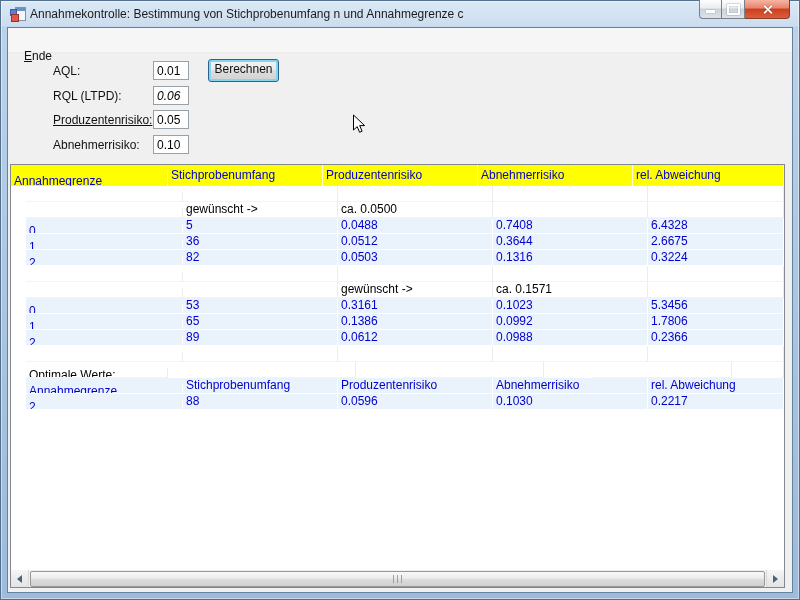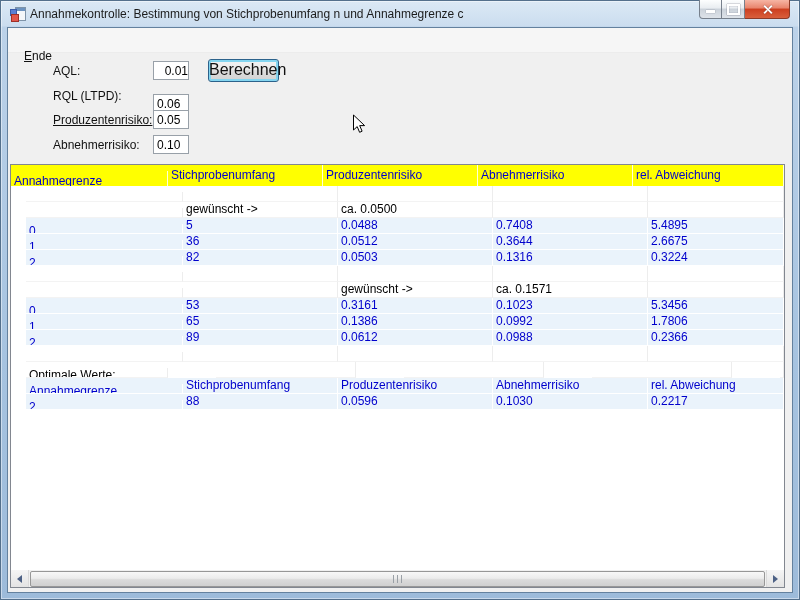--- a/index.html
+++ b/index.html
@@ -33,21 +33,21 @@
   .menu-item{position:absolute;left:10px;top:0;height:24px;line-height:24px;padding:16px 6px;font-size:12px;color:#111;}
   .menu-item .acc{text-decoration:underline;}
   
   .flabel{position:absolute;left:9px;font-size:12px;color:#111;white-space:nowrap;margin-left:36px;}
   .tbox{position:absolute;left:145px;width:31px;height:17px;border:1px solid #98A0A8;background:#fff;
     font-family:"Liberation Sans",sans-serif;font-size:12px;padding:0 0 0 3px;margin:0;color:#000;}
   .btn{position:absolute;left:200px;top:31px;width:71px;height:23px;box-sizing:border-box;
     border:1px solid #2C628B;border-radius:3px;
     box-shadow:inset 0 0 0 2px #84D5F0;
     background:linear-gradient(to bottom,#F3F3F3,#EBEBEB 45%,#DDDDDD 50%,#D2D2D2);
-    font-family:"Liberation Sans",sans-serif;font-size:16px;color:#111;text-align:center;line-height:19px;}
+    font-family:"Liberation Sans",sans-serif;font-size:12px;color:#111;text-align:center;line-height:19px;}
   
   .lview{position:absolute;left:2px;top:136px;width:775px;height:424px;box-sizing:border-box;
     background:#fff;border:1px solid #828790;}
   .thead{position:absolute;left:0;top:0;right:0;height:21px;display:flex;background:#FFFF00;}
   .thead .cell{box-sizing:border-box;line-height:21px;font-size:12px;color:#0000CC;padding-left:3px;
     border-right:1px solid rgba(255,255,255,0.85);overflow:hidden;white-space:nowrap;}
   .trow{position:absolute;left:15px;right:0;height:16px;display:flex;}
   .trow .cell{box-sizing:border-box;line-height:15px;font-size:12px;padding-left:3px;overflow:hidden;white-space:nowrap;}
   .trow.w{background:#fff;}
   .trow.w .cell{color:#000;border-right:1px solid #EDEDED;border-bottom:1px solid #F3F3F3;}
@@ -98,22 +98,22 @@
 
     <div class="menubar">
       <div class="menu-item"><span class="acc">E</span><span>nde</span></div>
     </div>
 
     <div class="flabel" style="top:36px;">AQL:</div>
     <div class="flabel" style="top:61px;">RQL (LTPD):</div>
     <div class="flabel" style="top:85px;text-decoration:underline;">Produzentenrisiko:</div>
     <div class="flabel" style="top:110px;">Abnehmerrisiko:</div>
 
-    <input class="tbox" style="top: 33px; text-align: right;" value="0.01">
-    <input class="tbox" style="top: 66px;" value="0.06">
+    <input class="tbox" style="top: 33px;" value="0.01">
+    <input class="tbox" style="top: 58px; font-style: italic;" value="0.06">
     <input class="tbox" style="top: 82px;" value="0.05">
     <input class="tbox" style="top: 107px;" value="0.10">
 
     <div class="btn">Berechnen</div>
 
     <div class="lview">
       <div class="thead">
         <div class="cell c0">Annahmegrenze</div>
         <div class="cell c1">Stichprobenumfang</div>
         <div class="cell c2">Produzentenrisiko</div>
@@ -133,21 +133,21 @@
           <div class="cell c1">gewünscht -&gt;</div>
           <div class="cell c2">ca. 0.0500</div>
           <div class="cell c3"></div>
           <div class="cell c4"></div>
       </div>
       <div class="trow b" style="top:53px;">
         <div class="cell c0">0</div>
           <div class="cell c1">5</div>
           <div class="cell c2">0.0488</div>
           <div class="cell c3">0.7408</div>
-          <div class="cell c4">5.4895</div>
+          <div class="cell c4">6.4328</div>
       </div>
       <div class="trow b" style="top:69px;">
         <div class="cell c0">1</div>
           <div class="cell c1">36</div>
           <div class="cell c2">0.0512</div>
           <div class="cell c3">0.3644</div>
           <div class="cell c4">2.6675</div>
       </div>
       <div class="trow b" style="top:85px;">
         <div class="cell c0">2</div>

